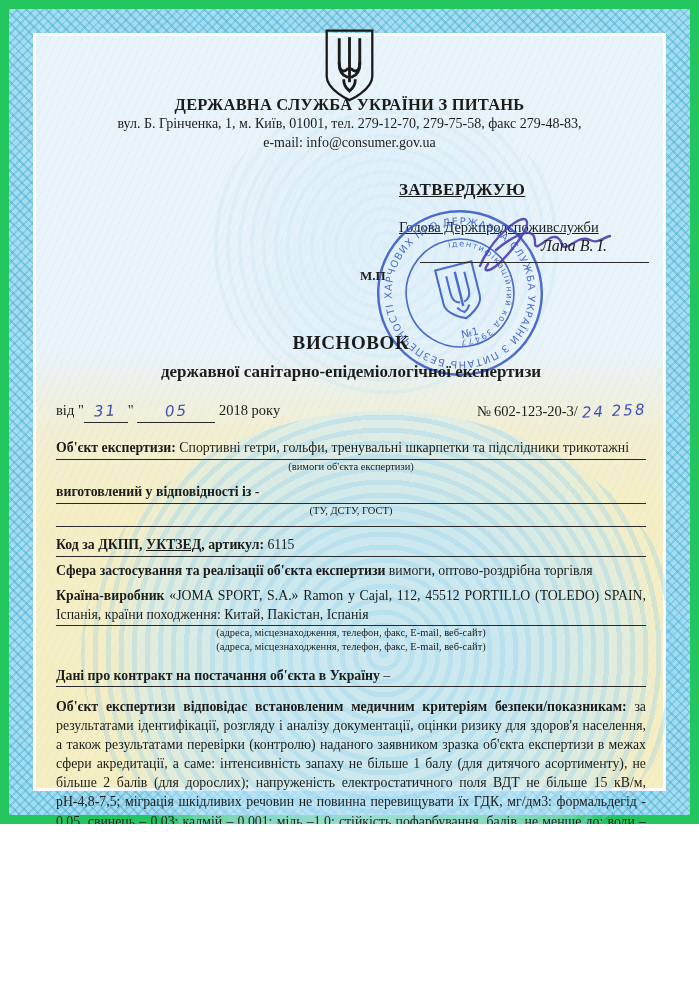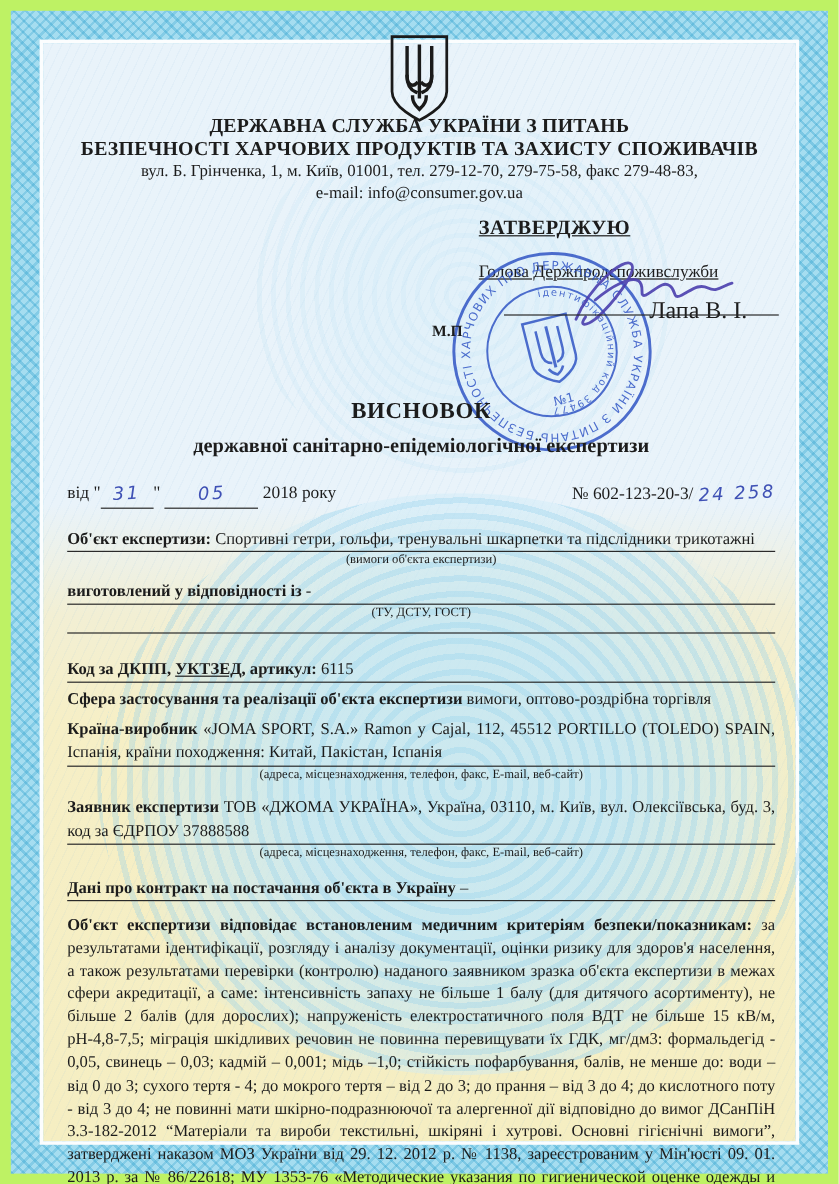--- a/index.html
+++ b/index.html
@@ -1,18 +1,18 @@
 <!DOCTYPE html>
 <html><head>
 <meta charset="utf-8">
 <style>
   html,body{margin:0;padding:0;background:#ffffff;}
   .page{
-    position:relative;width:699px;height:987px;overflow:hidden;
-    background:#bef264;
+    position:relative;width:699px;height:824px;overflow:hidden;
+    background:#22c55e;
     font-family:"Liberation Serif","DejaVu Serif",serif;
     color:#1c1c1c;
   }
   
   .border-band{
     position:absolute;left:9px;top:9px;right:9px;bottom:9px;
     background:
       repeating-linear-gradient(45deg, rgba(47,160,205,.35) 0 2px, rgba(47,160,205,0) 2px 7px),
       repeating-linear-gradient(-45deg, rgba(47,160,205,.28) 0 2px, rgba(47,160,205,0) 2px 6px),
       #a5ddf0;
@@ -39,39 +39,39 @@
   }
   
   .emblem{position:absolute;left:321px;top:28px;width:57px;height:77px;}
   .agency{position:absolute;left:0;top:95px;width:699px;text-align:center;line-height:1.18;}
   .agency .n1,.agency .n2{font-weight:bold;font-size:16.5px;letter-spacing:.2px;}
   .agency .a1,.agency .a2{font-size:14px;margin-top:2px;}
   
   .approve{position:absolute;left:399px;top:180px;width:260px;text-decoration:underline;}
   .approve .t{font-weight:bold;font-size:17px;letter-spacing:.4px;}
   .approve .p{font-size:14.5px;margin-top:19px;}
-  .signer{position:absolute;left:541px;top:248px;font-size:20px;}
+  .signer{position:absolute;left:541px;top:237px;font-size:16px;font-style:italic;}
   .sig-rule{position:absolute;left:420px;top:262px;width:229px;border-bottom:1.2px solid #2a2a2a;}
   .mp{position:absolute;left:360px;top:268px;font-weight:bold;font-size:13px;}
   .stamp{position:absolute;left:372px;top:205px;width:176px;height:176px;opacity:.82;transform:rotate(-14deg);}
   .signature{position:absolute;left:452px;top:208px;width:170px;height:75px;opacity:.9;}
   
   .body{position:absolute;left:56px;top:330px;width:590px;font-size:13.8px;line-height:1.4;}
   .title-main{text-align:center;font-weight:bold;font-size:19px;letter-spacing:.6px;}
   .title-sub{text-align:center;font-weight:bold;font-size:17px;margin-top:3px;}
   .daterow{display:flex;justify-content:space-between;margin-top:17px;font-size:14.5px;align-items:flex-end;}
   .hw{font-family:"DejaVu Sans",sans-serif;font-style:italic;color:#3f51b5;letter-spacing:2px;}
   .ucell{display:inline-block;border-bottom:1px solid #2a2a2a;text-align:center;transform:translateY(1px);}
   .ucell.day{width:44px;} .ucell.mon{width:78px;}
   .hwnum{transform:rotate(-3deg);display:inline-block;font-size:15px;}
   b{font-weight:bold;}
   .sec{margin-top:12px;text-align:justify;}
   .ruled{border-bottom:1.2px solid #2a2a2a;padding-bottom:1px;}
   .cap{text-align:center;font-size:10.5px;margin-top:1px;line-height:1.2;}
-  .toprule{border-top:1.2px solid #2a2a2a;padding-top:20px;}
+  .toprule{border-top:1.2px solid #2a2a2a;padding-top:8px;}
   .und{text-decoration:underline;}
   .concl{margin-top:10px;text-align:justify;border-bottom:1.2px solid #2a2a2a;padding-bottom:3px;line-height:1.385;}
   .stamp text{fill:#2b50c3;font-family:"DejaVu Sans",sans-serif;}
 </style>
 </head>
 <body>
 
 <div class="page">
   <div class="border-band"></div>
   <div class="interior">
@@ -86,21 +86,20 @@
       <path d="M32,20 V62 C32,76 38,82 45,85"></path>
       <path d="M68,20 V62 C68,76 62,82 55,85"></path>
       <path d="M32,62 C32,74 40,78 46,72"></path>
       <path d="M68,62 C68,74 60,78 54,72"></path>
       <path d="M40,92 C40,102 46,106 50,110 C54,106 60,102 60,92"></path>
     </g>
   </svg>
 
   <div class="agency">
     <div class="n1">ДЕРЖАВНА СЛУЖБА УКРАЇНИ З ПИТАНЬ</div>
-    <div class="n2">БЕЗПЕЧНОСТІ ХАРЧОВИХ ПРОДУКТІВ ТА ЗАХИСТУ СПОЖИВАЧІВ</div>
     <div class="a1">вул. Б. Грінченка, 1, м. Київ, 01001, тел. 279-12-70, 279-75-58, факс 279-48-83,</div>
     <div class="a2">e-mail: info@consumer.gov.ua</div>
   </div>
 
   <div class="approve">
     <div class="t">ЗАТВЕРДЖУЮ</div>
     <div class="p">Голова  Держпродспоживслужби</div>
   </div>
 
   <svg class="stamp" viewBox="0 0 170 170">
@@ -171,24 +170,20 @@
       <b>Сфера застосування та реалізації об'єкта експертизи</b>
       <span>вимоги, оптово-роздрібна торгівля</span>
     </div>
 
     <div class="sec ruled" style="margin-top:6px">
       <b>Країна-виробник</b>
       <span>«JOMA SPORT, S.A.» Ramon y Cajal, 112, 45512 PORTILLO (TOLEDO) SPAIN, Іспанія, країни походження: Китай, Пакістан, Іспанія</span>
     </div>
     <div class="cap">(адреса, місцезнаходження, телефон, факс, E-mail, веб-сайт)</div>
 
-    <div class="sec ruled" style="margin-top:11px">
-      <b>Заявник експертизи</b>
-      <span>ТОВ «ДЖОМА УКРАЇНА», Україна, 03110, м. Київ, вул. Олексіївська, буд. 3, код за ЄДРПОУ 37888588</span>
-    </div>
     <div class="cap">(адреса, місцезнаходження, телефон, факс, E-mail, веб-сайт)</div>
 
     <div class="sec ruled" style="margin-top:12px">
       <b>Дані про контракт на постачання об'єкта в Україну</b>
       <span>–</span>
     </div>
 
     <div class="concl">
       <b>Об'єкт експертизи відповідає встановленим медичним критеріям безпеки/показникам:</b>
       <span>за результатами  ідентифікації, розгляду і аналізу документації, оцінки ризику для здоров'я населення, а також результатами перевірки (контролю) наданого заявником зразка об'єкта експертизи в межах сфери акредитації,  а саме: інтенсивність запаху не більше 1 балу (для дитячого асортименту), не більше 2 балів (для дорослих);  напруженість електростатичного поля ВДТ не більше 15 кВ/м,  рН-4,8-7,5; міграція шкідливих речовин не повинна перевищувати їх ГДК, мг/дм3: формальдегід - 0,05, свинець – 0,03; кадмій – 0,001; мідь –1,0; стійкість пофарбування, балів, не менше до: води – від 0 до 3; сухого тертя - 4; до мокрого тертя – від 2 до 3; до прання – від 3 до 4; до кислотного поту - від 3 до 4;  не повинні мати шкірно-подразнюючої та алергенної дії відповідно до вимог ДСанПіН 3.3-182-2012 “Матеріали та вироби текстильні, шкіряні і хутрові. Основні гігієнічні вимоги”, затверджені наказом МОЗ України від 29. 12. 2012 р.  № 1138, зареєстрованим у Мін'юсті 09. 01. 2013 р. за № 86/22618;  МУ 1353-76 «Методические указания по гигиенической оценке одежды и обуви из полимерных материалов».</span>

